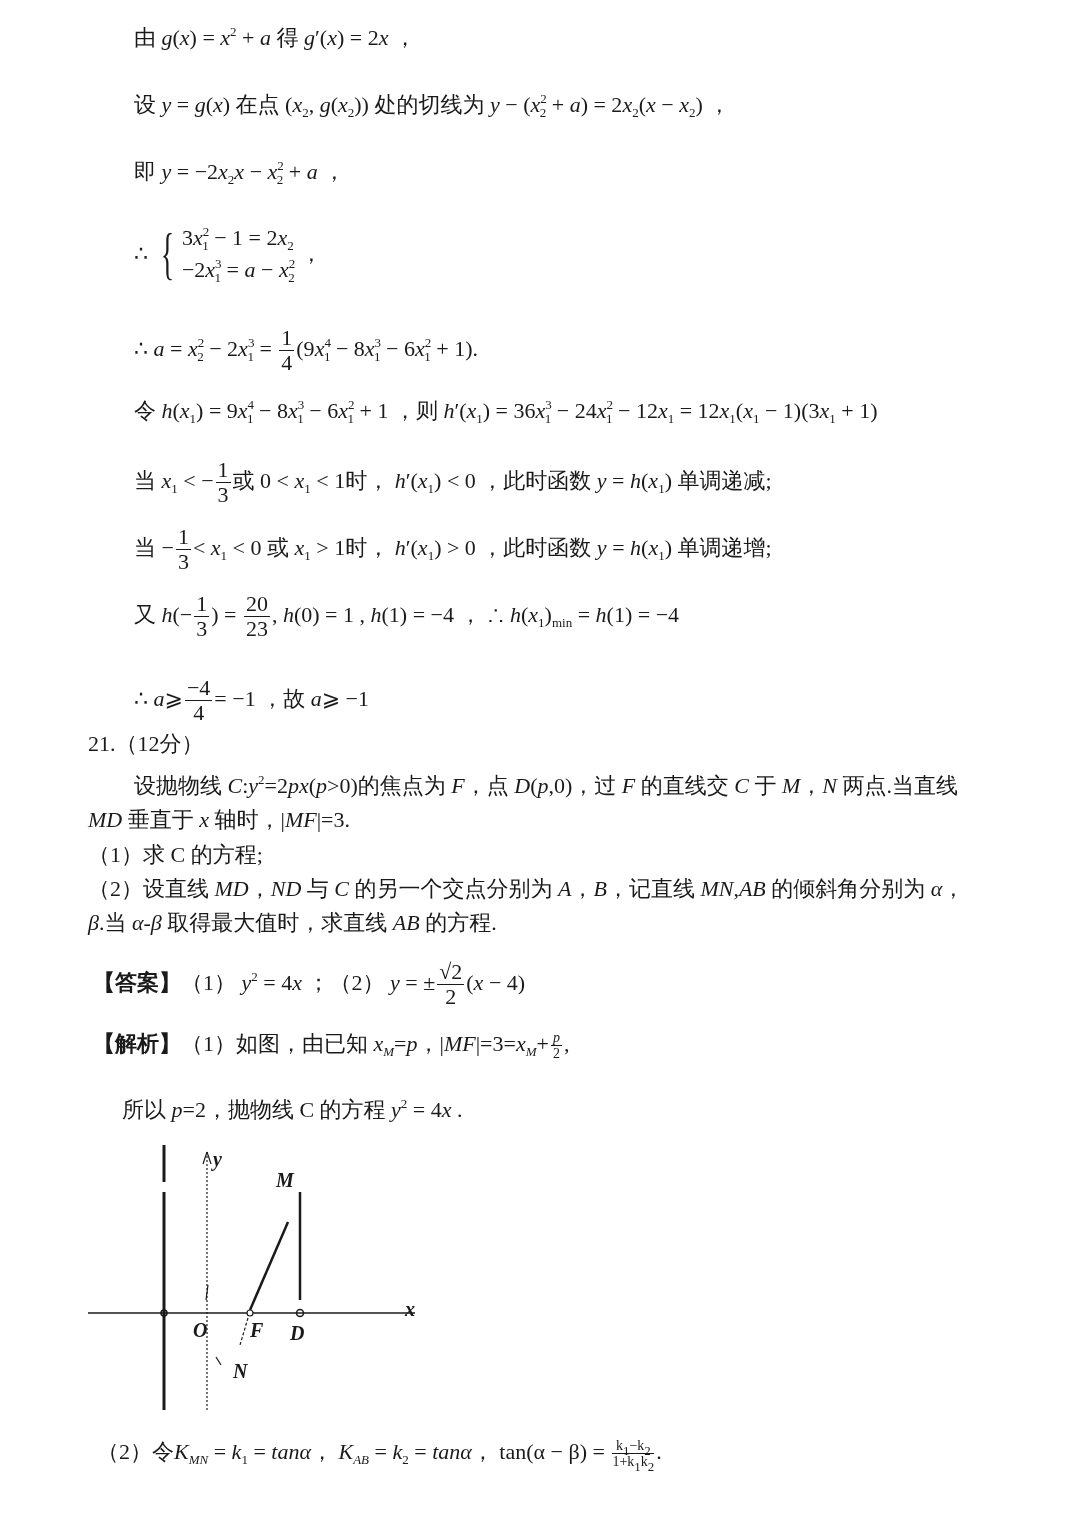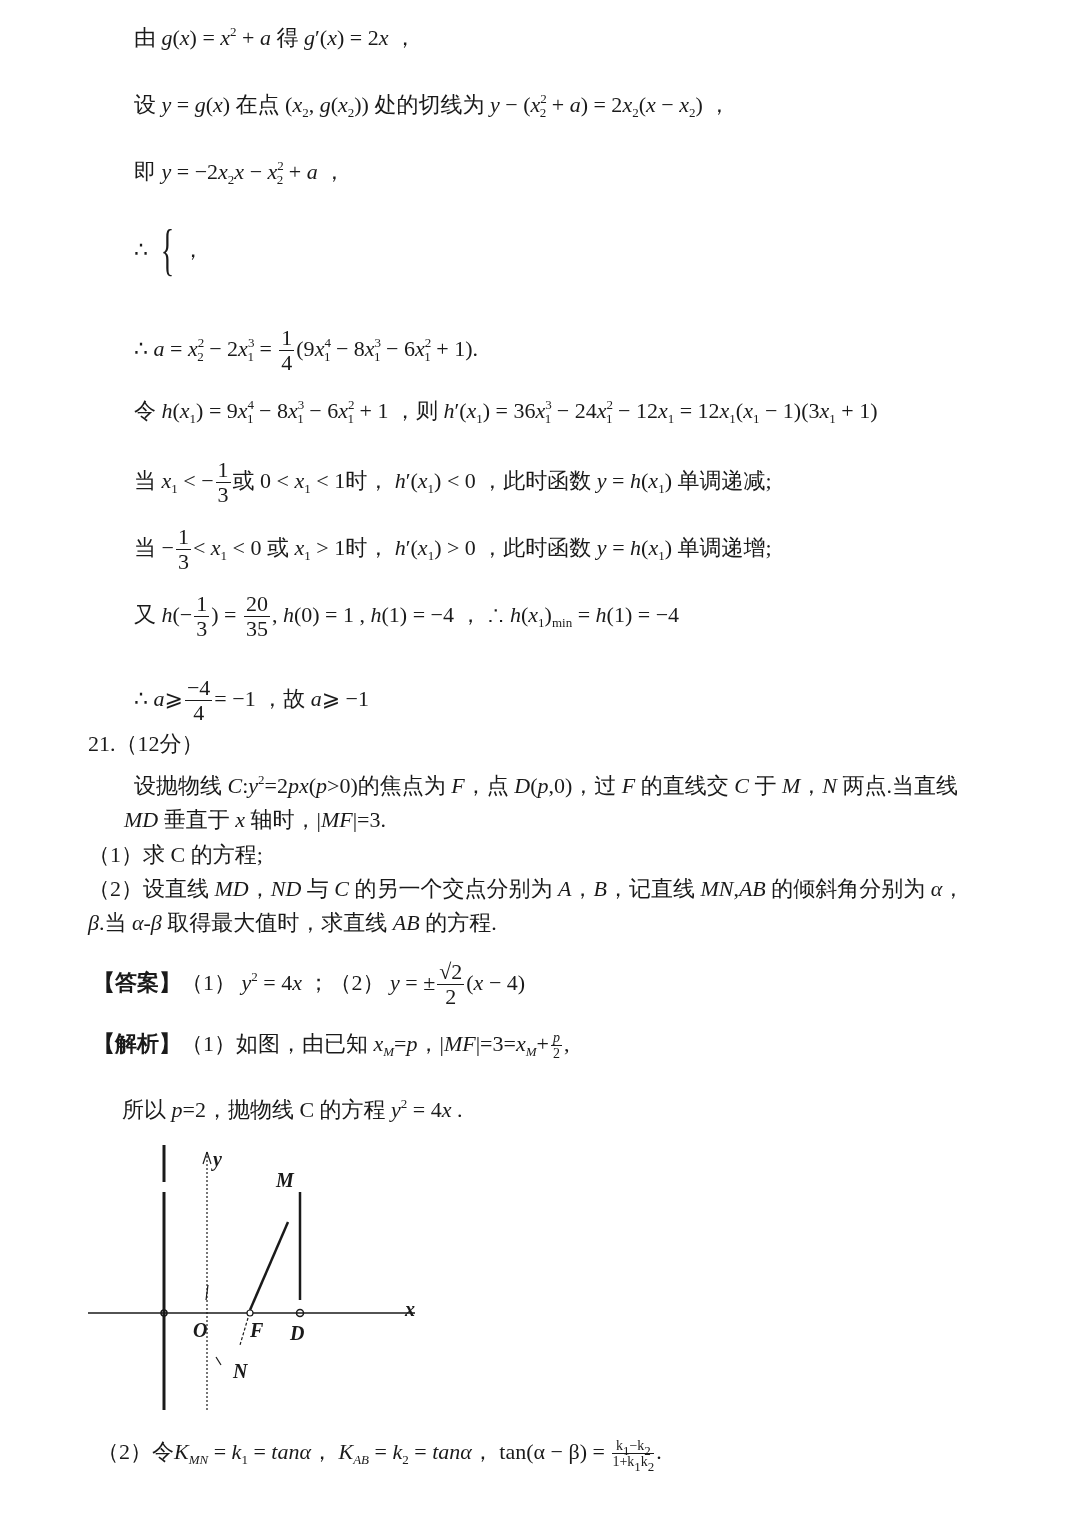--- a/index.html
+++ b/index.html
@@ -41,20 +41,24 @@
 
 <div class="line" style="left:134px;top:161px;">
   <span>即</span>
   <span class="m">y</span> = −2<span class="m">x</span><sub>2</sub><span class="m">x</span> − <span class="m">x</span><sup>2</sup><sub style="margin-left:-7px">2</sub> + <span class="m">a</span>
   <span>，</span>
 </div>
 
 <div class="line" style="left:134px;top:222px;">
   <span style="vertical-align:middle">∴</span>
   <span class="brace">{</span>
+  <span class="sys">
+    <span style="display:block">3<span class="m">x</span><sup>2</sup><sub style="margin-left:-7px">1</sub> − 1 = 2<span class="m">x</span><sub>2</sub></span>
+    <span style="display:block">−2<span class="m">x</span><sup>3</sup><sub style="margin-left:-7px">1</sub> = <span class="m">a</span> − <span class="m">x</span><sup>2</sup><sub style="margin-left:-7px">2</sub></span>
+  </span>
   <span style="vertical-align:middle">，</span>
 </div>
 
 <div class="line" style="left:134px;top:326px;">
   ∴ <span class="m">a</span> = <span class="m">x</span><sup>2</sup><sub style="margin-left:-7px">2</sub> − 2<span class="m">x</span><sup>3</sup><sub style="margin-left:-7px">1</sub> =
   <span class="frac"><span class="num">1</span><span>4</span></span>(9<span class="m">x</span><sup>4</sup><sub style="margin-left:-7px">1</sub> − 8<span class="m">x</span><sup>3</sup><sub style="margin-left:-7px">1</sub> − 6<span class="m">x</span><sup>2</sup><sub style="margin-left:-7px">1</sub> + 1).
 </div>
 
 <div class="line" style="left:134px;top:400px;">
   <span>令</span>
@@ -65,33 +69,33 @@
 
 <div class="line" style="left:134px;top:458px;">
   当 <span class="m">x</span><sub>1</sub> &lt; −<span class="frac"><span class="num">1</span><span>3</span></span>或 0 &lt; <span class="m">x</span><sub>1</sub> &lt; 1时， <span class="m">h</span>′(<span class="m">x</span><sub>1</sub>) &lt; 0 ，此时函数 <span class="m">y</span> = <span class="m">h</span>(<span class="m">x</span><sub>1</sub>) 单调递减;
 </div>
 
 <div class="line" style="left:134px;top:525px;">
   当 −<span class="frac"><span class="num">1</span><span>3</span></span>&lt; <span class="m">x</span><sub>1</sub> &lt; 0 或 <span class="m">x</span><sub>1</sub> &gt; 1时， <span class="m">h</span>′(<span class="m">x</span><sub>1</sub>) &gt; 0 ，此时函数 <span class="m">y</span> = <span class="m">h</span>(<span class="m">x</span><sub>1</sub>) 单调递增;
 </div>
 
 <div class="line" style="left:134px;top:592px;">
-  又 <span class="m">h</span>(−<span class="frac"><span class="num">1</span><span>3</span></span>) = <span class="frac"><span class="num">20</span><span>35</span></span>, <span class="m">h</span>(0) = 1 , <span class="m">h</span>(1) = −4 ， ∴ <span class="m">h</span>(<span class="m">x</span><sub>1</sub>)<sub>min</sub> = <span class="m">h</span>(1) = −4
+  又 <span class="m">h</span>(−<span class="frac"><span class="num">1</span><span>3</span></span>) = <span class="frac"><span class="num">20</span><span>23</span></span>, <span class="m">h</span>(0) = 1 , <span class="m">h</span>(1) = −4 ， ∴ <span class="m">h</span>(<span class="m">x</span><sub>1</sub>)<sub>min</sub> = <span class="m">h</span>(1) = −4
 </div>
 
 <div class="line" style="left:134px;top:660px;margin-top:16px;">
   ∴ <span class="m">a</span>⩾<span class="frac"><span class="num">−4</span><span>4</span></span>= −1 ，故 <span class="m">a</span>⩾ −1
 </div>
 
 <div class="line" style="left:88px;top:733px;">21.（12分）</div>
 
 <div class="line" style="left:134px;top:775px;">
   设抛物线 <span class="m">C</span>:<span class="m">y</span><sup>2</sup>=2<span class="m">px</span>(<span class="m">p</span>&gt;0)的焦点为 <span class="m">F</span>，点 <span class="m">D</span>(<span class="m">p</span>,0)，过 <span class="m">F</span> 的直线交 <span class="m">C</span> 于 <span class="m">M</span>，<span class="m">N</span> 两点.当直线
 </div>
-<div class="line" style="left:88px;top:809px;margin-left:36px;">
+<div class="line" style="left:88px;top:809px;">
   <span class="m">MD</span> 垂直于 <span class="m">x</span> 轴时，|<span class="m">MF</span>|=3.
 </div>
 <div class="line" style="left:88px;top:844px;text-align:center;">（1）求 C 的方程;</div>
 <div class="line" style="left:88px;top:878px;">
   （2）设直线 <span class="m">MD</span>，<span class="m">ND</span> 与 <span class="m">C</span> 的另一个交点分别为 <span class="m">A</span>，<span class="m">B</span>，记直线 <span class="m">MN</span>,<span class="m">AB</span> 的倾斜角分别为 <span class="m">α</span>，
 </div>
 <div class="line" style="left:88px;top:912px;">
   <span class="m">β</span>.当 <span class="m">α</span>-<span class="m">β</span> 取得最大值时，求直线 <span class="m">AB</span> 的方程.
 </div>
 

